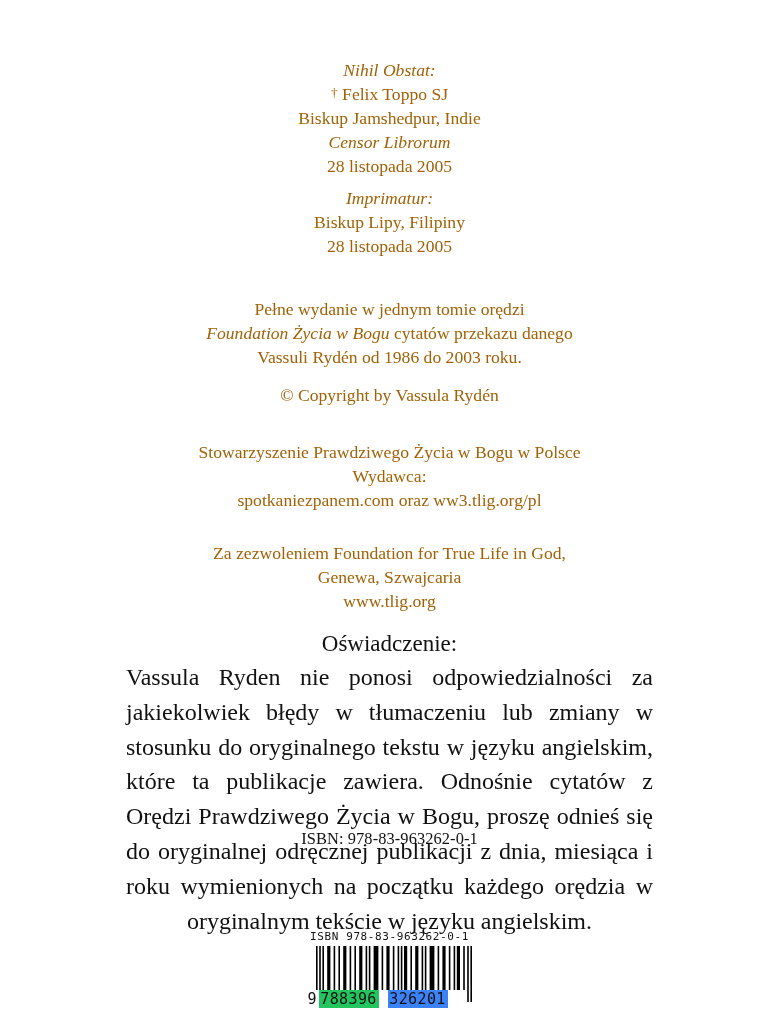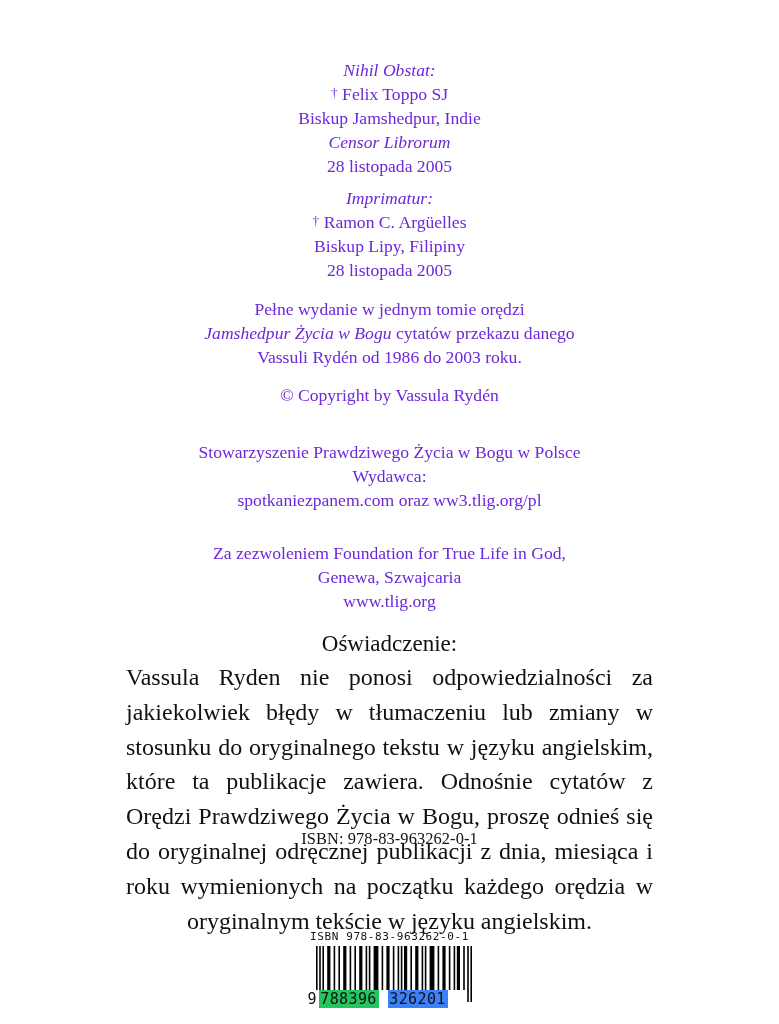--- a/index.html
+++ b/index.html
@@ -19,21 +19,21 @@
     width: 779px;
     height: 1024px;
     box-sizing: border-box;
     padding: 0;
     position: relative;
   }
   .block {
     text-align: center;
     font-size: 17.6px;
     line-height: 1.365;
-    color: #6d28d9;
+    color: #a16207;
   }
   .ital { font-style: italic; }
   .dagger {
     font-size: 13px;
     vertical-align: 0.22em;
     letter-spacing: 0.02em;
   }
   
   #nihil-obstat-block { position: absolute; left: 0; right: 0; top: 58px; }
   #imprimatur-block   { position: absolute; left: 0; right: 0; top: 186px; }
@@ -123,28 +123,27 @@
   <div class="block" id="nihil-obstat-block">
     <div class="ital">Nihil Obstat:</div>
     <div><span class="dagger">†</span> <span>Felix Toppo SJ</span></div>
     <div>Biskup Jamshedpur, Indie</div>
     <div class="ital">Censor Librorum</div>
     <div>28 listopada 2005</div>
   </div>
 
   <div class="block" id="imprimatur-block">
     <div class="ital">Imprimatur:</div>
-    <div><span class="dagger">†</span> <span>Ramon C. Argüelles</span></div>
     <div>Biskup Lipy, Filipiny</div>
     <div>28 listopada 2005</div>
   </div>
 
   <div class="block" id="edition-block">
     <div>Pełne wydanie w jednym tomie orędzi</div>
-    <div><span class="ital">Jamshedpur Życia w Bogu</span><span> cytatów przekazu danego</span></div>
+    <div><span class="ital">Foundation Życia w Bogu</span><span> cytatów przekazu danego</span></div>
     <div>Vassuli Rydén od 1986 do 2003 roku.</div>
   </div>
 
   <div class="block" id="copyright-block">
     <div>© Copyright by Vassula Rydén</div>
   </div>
 
   <div class="block" id="publisher-block">
     <div>Stowarzyszenie Prawdziwego Życia w Bogu w Polsce</div>
     <div>Wydawca:</div>

